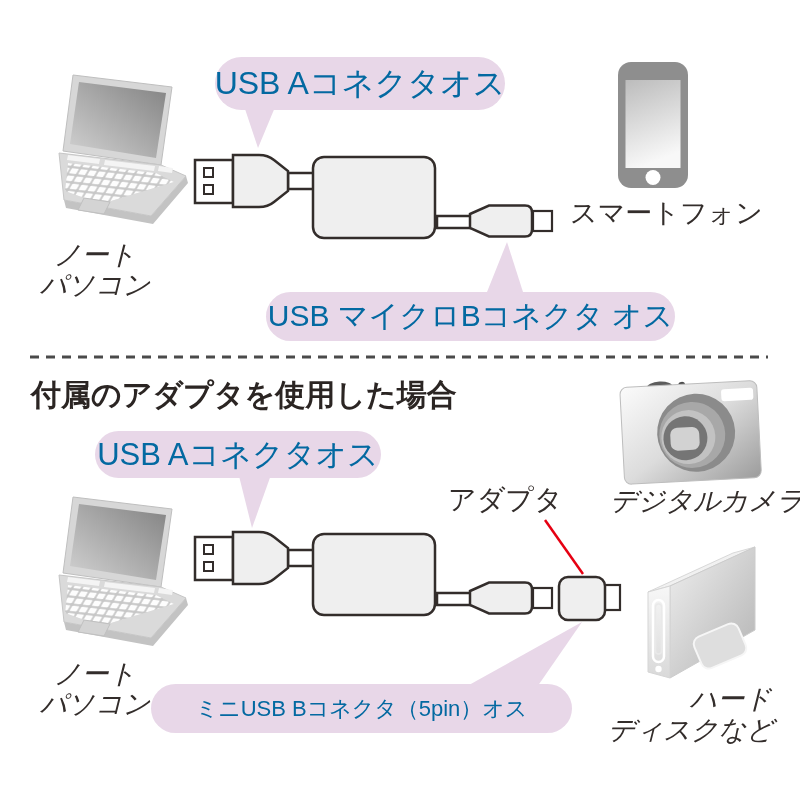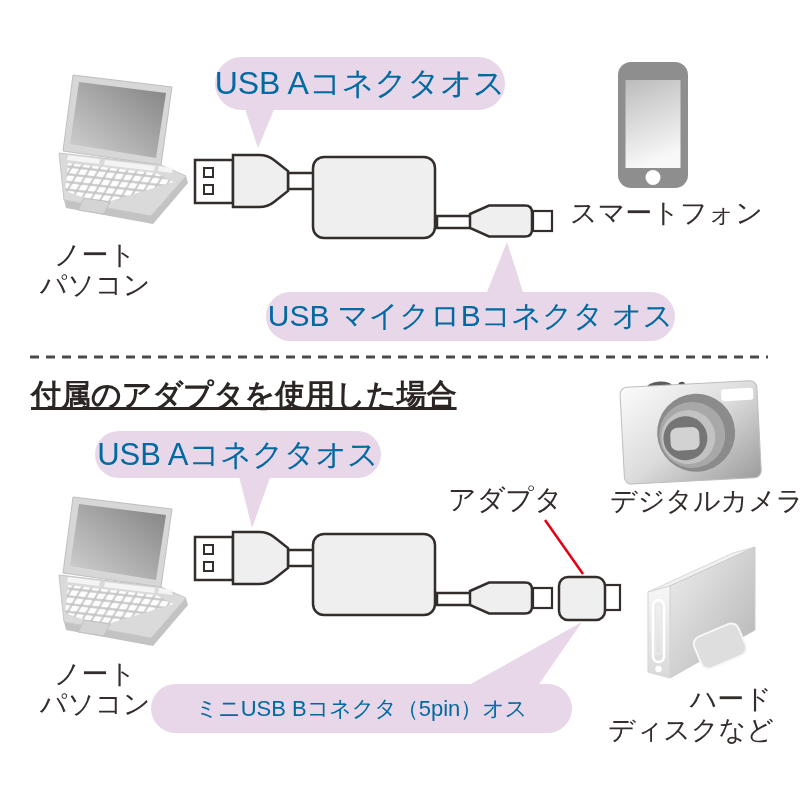--- a/index.html
+++ b/index.html
@@ -12,24 +12,23 @@
     position:absolute;background:#e8d7e8;display:flex;align-items:center;justify-content:center;
     white-space:nowrap;color:#0369a1;
   }
   .bubble-1{left:215px;top:57px;width:290px;height:53px;border-radius:27px;font-size:32px;}
   .bubble-2{left:266px;top:292px;width:409px;height:49px;border-radius:25px;font-size:30px;}
   .bubble-3{left:95px;top:431px;width:286px;height:47px;border-radius:24px;font-size:31px;}
   .bubble-4{left:151px;top:684px;width:421px;height:49px;border-radius:25px;font-size:22px;}
   .heading{
     position:absolute;left:31px;top:375px;font-size:30px;font-weight:bold;color:#2b2523;
     white-space:nowrap;
-    text-decoration:underline;
   }
   .lbl{position:absolute;font-size:27px;line-height:30px;white-space:nowrap;}
-  .lbl-center{text-align:center;}
+  .lbl-center{text-align:center;font-style:italic;}
   .lbl-laptop-1{left:30px;top:240px;width:130px;}
   .lbl-phone{left:570px;top:200px;font-family:Liberation Mono, monospace;}
   .lbl-adapter{left:448px;top:485px;font-size:28px;}
   .lbl-camera{left:610px;top:486px;width:160px;}
   .lbl-laptop-2{left:30px;top:659px;width:130px;}
   .lbl-hdd{left:608px;top:684px;width:164px;line-height:31px;text-align:right;}
 </style>
 </head>
 <body>
 

